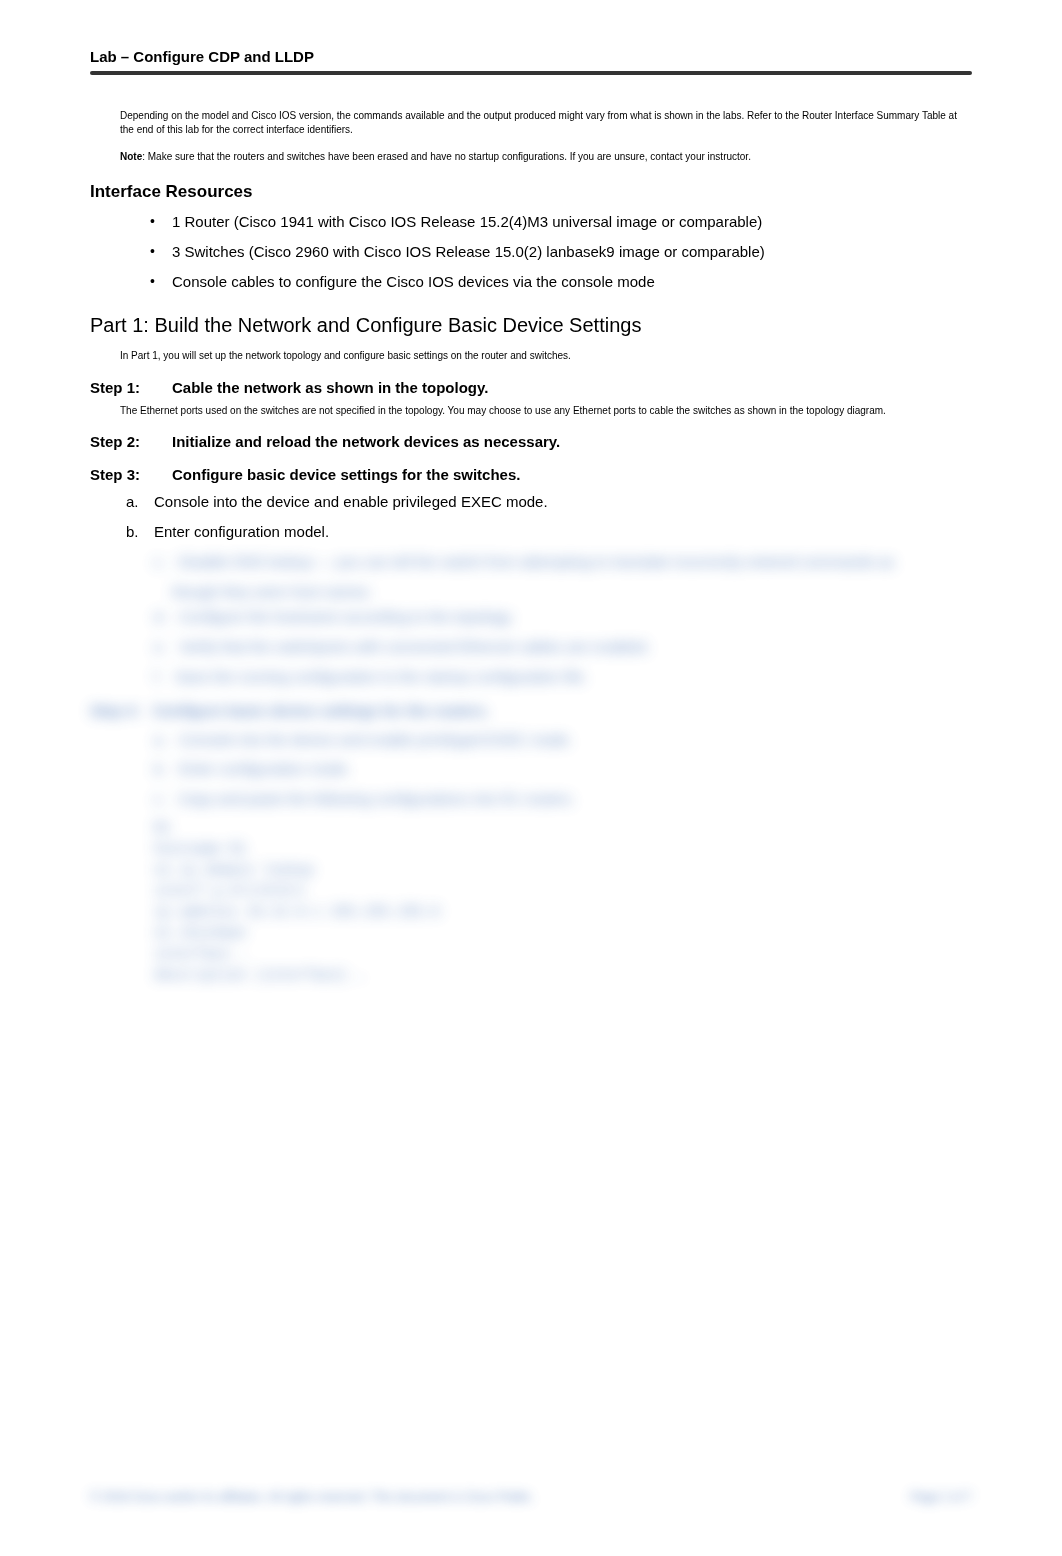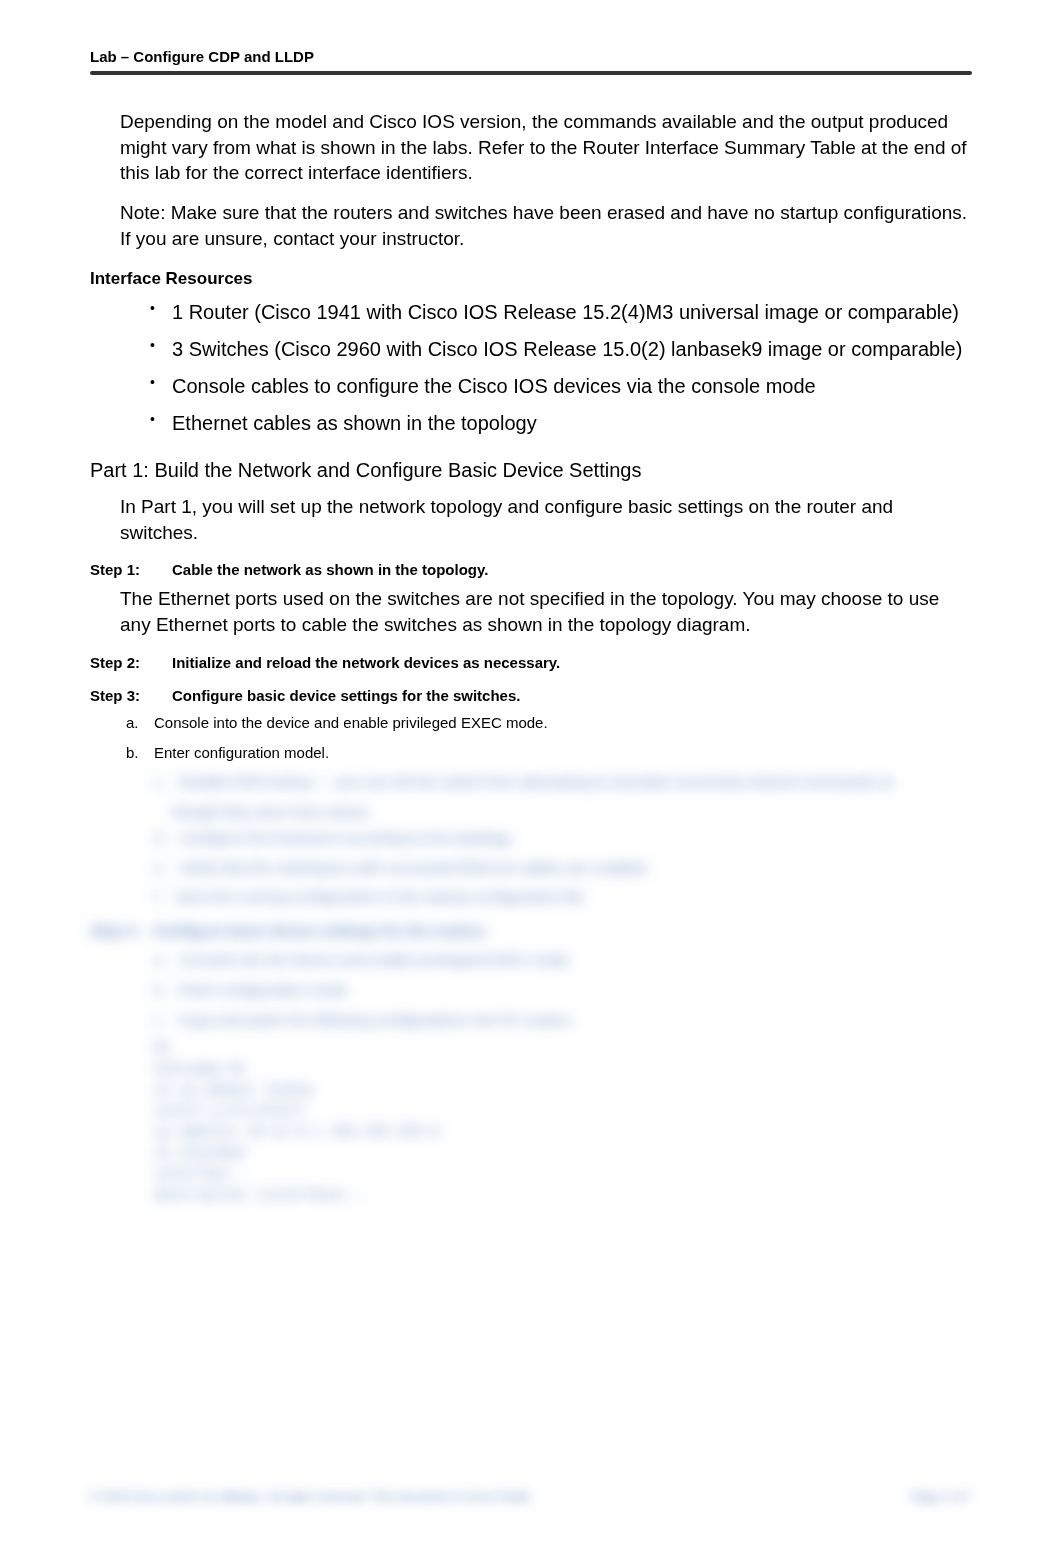--- a/index.html
+++ b/index.html
@@ -17,39 +17,39 @@
     font-size: 15px;
     margin-bottom: 6px;
   }
   .header-rule {
     height: 4px;
     background: #333;
     border-radius: 2px;
     margin-bottom: 34px;
   }
   .body-para {
-    font-size: 19px;
+    font-size: 10px;
     line-height: 1.35;
     margin-left: 30px;
     margin-bottom: 14px;
   }
-  .body-para .bold { font-weight: normal; }
+  .body-para .bold { font-weight: bold; }
   .section-head {
     font-size: 17px;
     font-weight: bold;
     margin-top: 18px;
     margin-bottom: 10px;
   }
   ul.bullets {
     list-style: none;
     margin-left: 60px;
     margin-bottom: 18px;
   }
   ul.bullets li {
-    font-size: 20px;
+    font-size: 15px;
     line-height: 1.35;
     margin-bottom: 10px;
     position: relative;
     padding-left: 22px;
   }
   ul.bullets li::before {
     content: "•";
     position: absolute;
     left: 0;
     top: 0;
@@ -132,21 +132,20 @@
 <p class="body-para">
   <span class="bold">Note</span><span>: Make sure that the routers and switches have been erased and have no startup configurations. If you are unsure, contact your instructor.</span>
 </p>
 
 <div class="section-head">Interface Resources</div>
 
 <ul class="bullets">
   <li>1 Router (Cisco 1941 with Cisco IOS Release 15.2(4)M3 universal image or comparable)</li>
   <li>3 Switches (Cisco 2960 with Cisco IOS Release 15.0(2) lanbasek9 image or comparable)</li>
   <li>Console cables to configure the Cisco IOS devices via the console mode</li>
-  <li>Ethernet cables as shown in the topology</li>
 </ul>
 
 <div class="part-head">Part 1:   Build the Network and Configure Basic Device Settings</div>
 <p class="body-para">In Part 1, you will set up the network topology and configure basic settings on the router and switches.</p>
 
 <div class="step-head">
   <span class="step-label">Step 1:</span>
   <span>Cable the network as shown in the topology.</span>
 </div>
 <p class="body-para">The Ethernet ports used on the switches are not specified in the topology. You may choose to use any Ethernet ports to cable the switches as shown in the topology diagram.</p>

